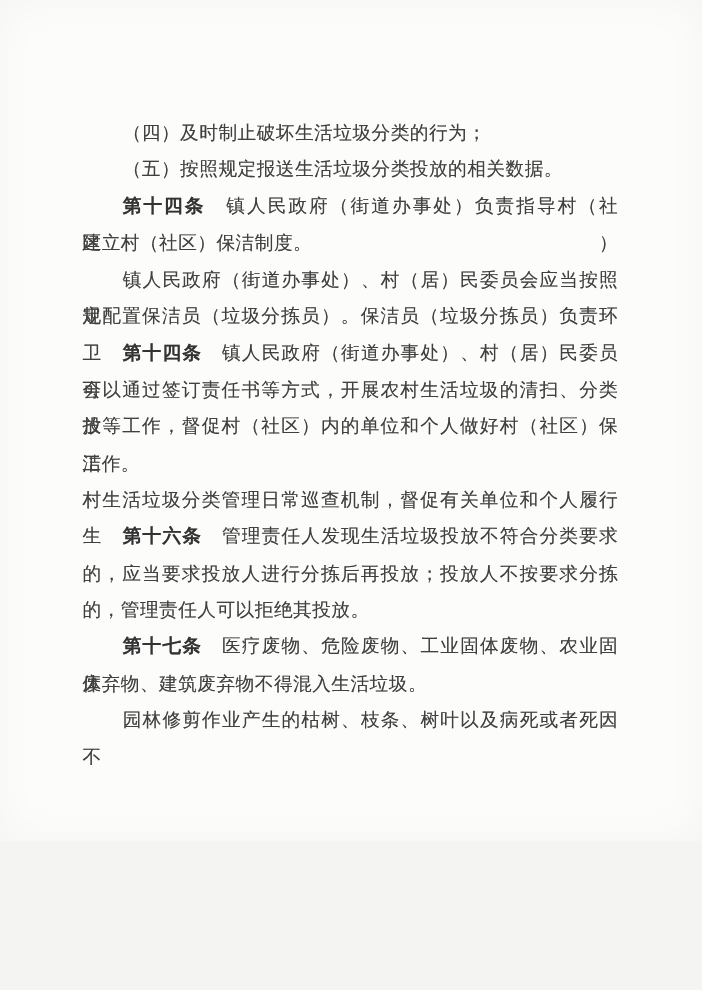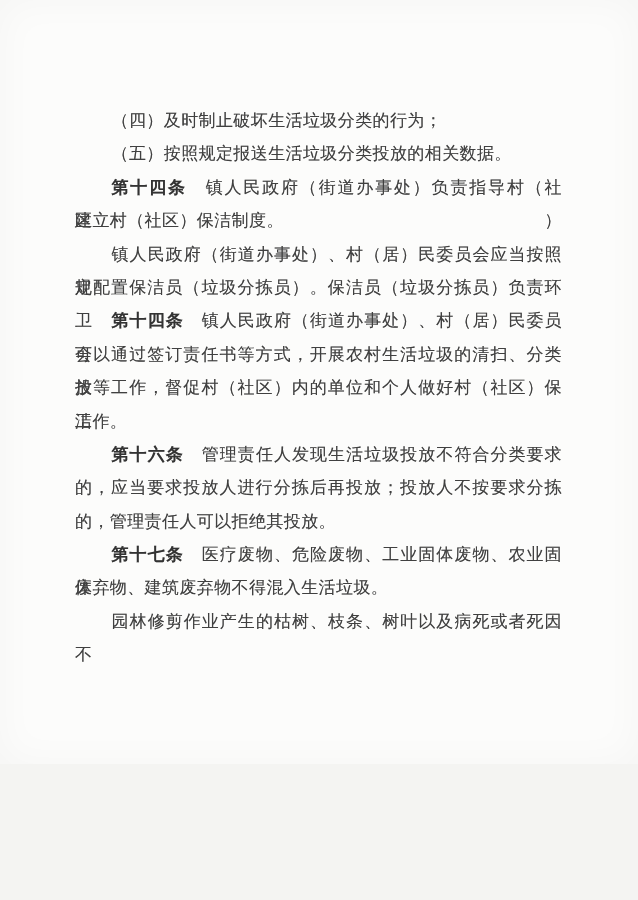--- a/index.html
+++ b/index.html
@@ -100,20 +100,21 @@
     <div class="line ind"><span>（四）及时制止破坏生活垃圾分类的行为；</span></div>
     <div class="line ind"><span>（五）按照规定报送生活垃圾分类投放的相关数据。</span></div>
     <div class="line ind fill"><b>第十四条</b><span>　镇人民政府（街道办事处）负责指导村（社区）</span></div>
     <div class="line"><span>建立村（社区）保洁制度。</span></div>
     <div class="line ind fill"><span>镇人民政府（街道办事处）、村（居）民委员会应当按照规</span></div>
     <div class="line fill"><span>定配置保洁员（垃圾分拣员）。保洁员（垃圾分拣员）负责环卫</span></div>
     <div class="line ind fill"><b>第十四条</b><span>　镇人民政府（街道办事处）、村（居）民委员会</span></div>
     <div class="line fill"><span>可以通过签订责任书等方式，开展农村生活垃圾的清扫、分类投</span></div>
     <div class="line fill"><span>放等工作，督促村（社区）内的单位和个人做好村（社区）保洁</span></div>
     <div class="line"><span>工作。</span></div>
+    <div class="line fill"><span>村生活垃圾分类管理日常巡查机制，督促有关单位和个人履行生</span></div>
     <div class="line ind fill"><b>第十六条</b><span>　管理责任人发现生活垃圾投放不符合分类要求</span></div>
     <div class="line fill"><span>的，应当要求投放人进行分拣后再投放；投放人不按要求分拣</span></div>
     <div class="line"><span>的，管理责任人可以拒绝其投放。</span></div>
     <div class="line ind fill"><b>第十七条</b><span>　医疗废物、危险废物、工业固体废物、农业固体</span></div>
     <div class="line"><span>废弃物、建筑废弃物不得混入生活垃圾。</span></div>
     <div class="line ind fill"><span>园林修剪作业产生的枯树、枝条、树叶以及病死或者死因不</span></div>
   </div>
 
   <div class="pagenum"><span class="mark">—</span><span class="num">6</span><span class="mark">—</span></div>
 

